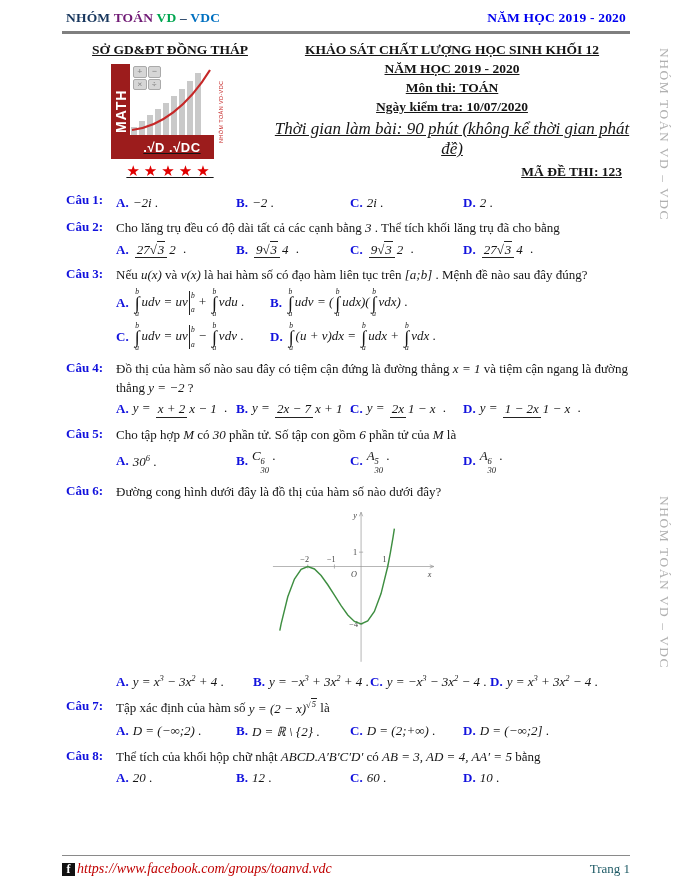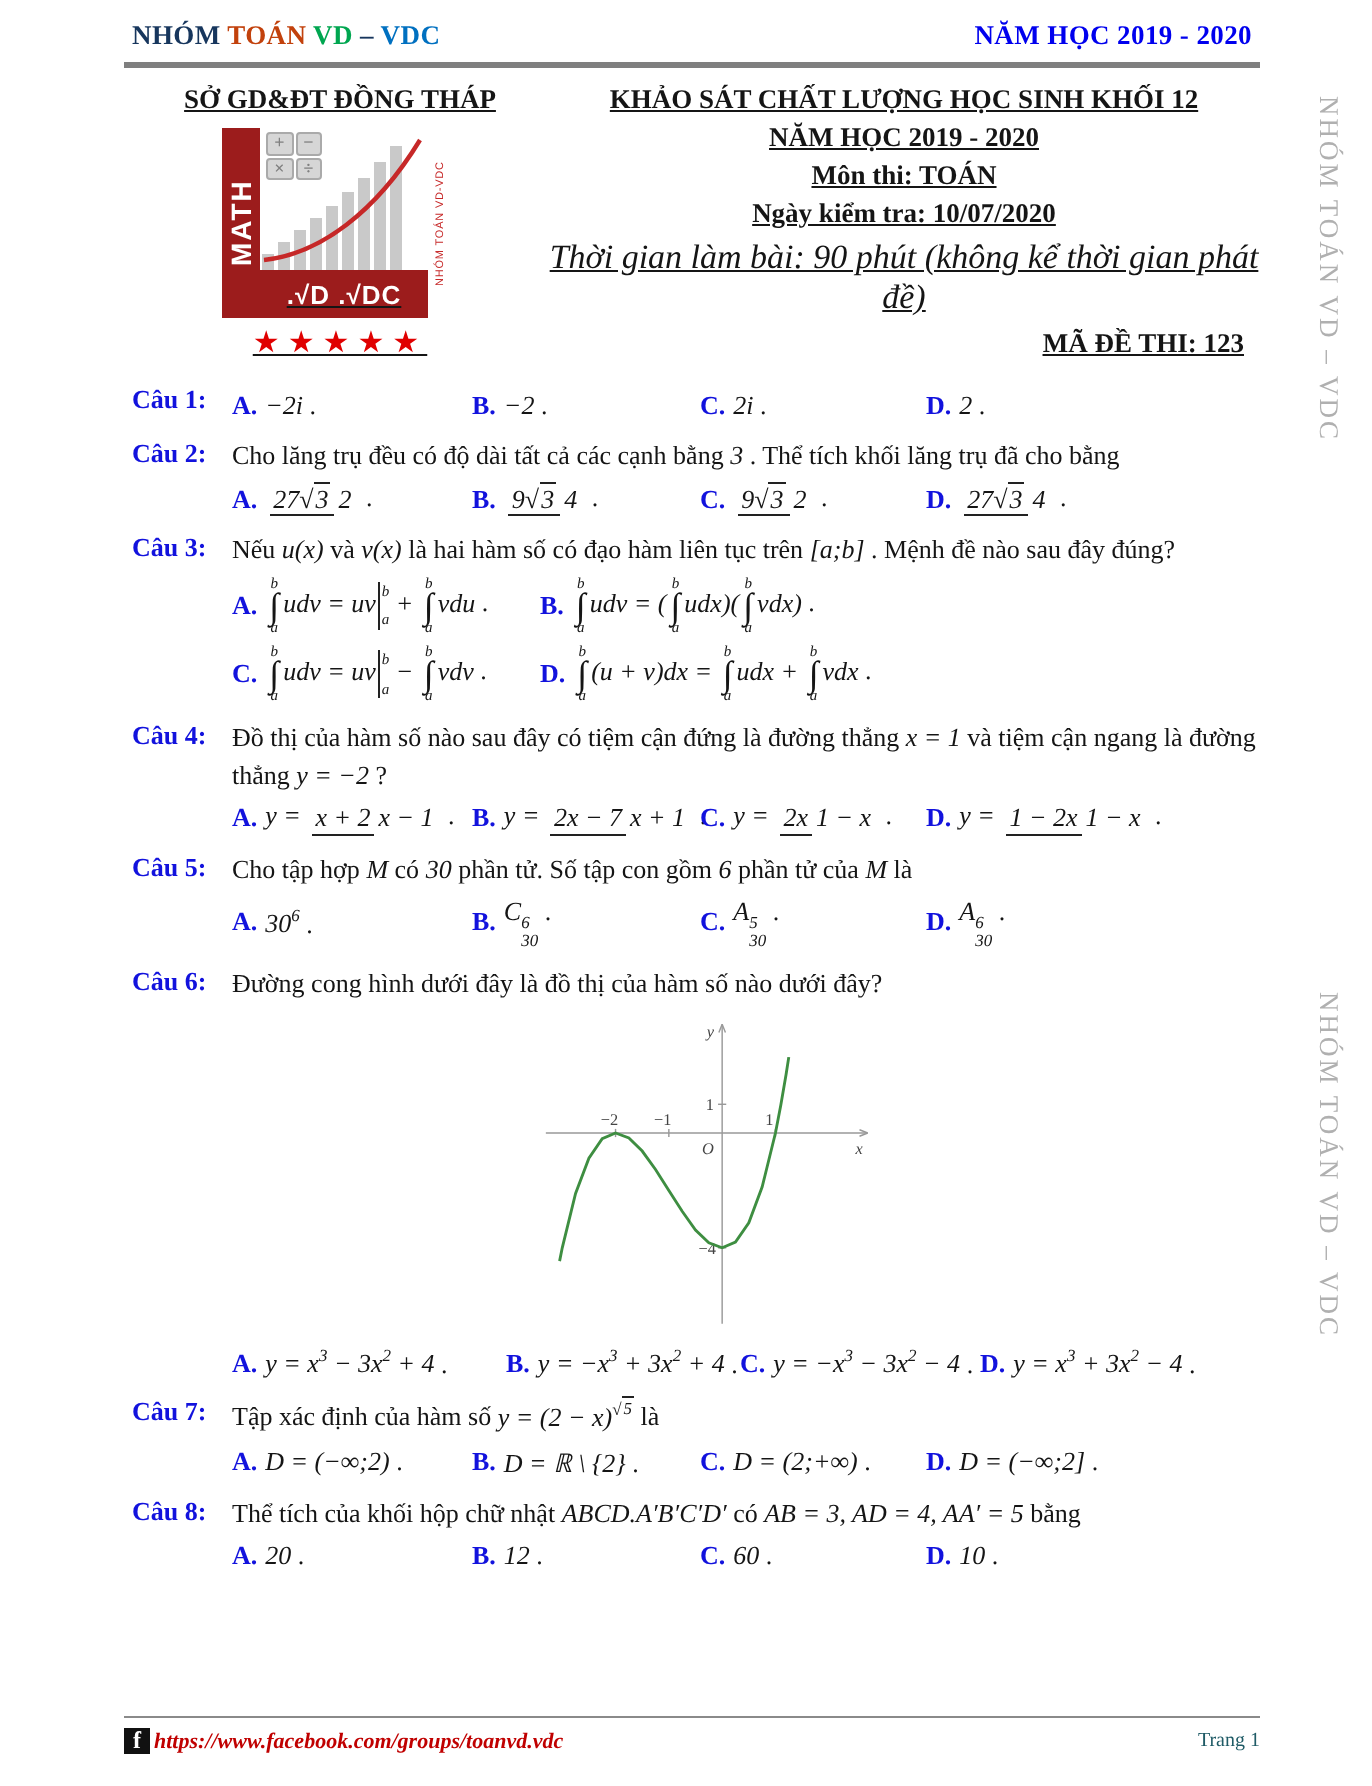--- a/index.html
+++ b/index.html
@@ -3,21 +3,21 @@
 <meta charset="utf-8">
 <style>
   html,body{margin:0;padding:0;background:#e8e8e8;}
   .page{position:relative;width:686px;height:893px;margin:0 auto;background:#ffffff;
         font-family:"Liberation Serif",serif;color:#151515;font-size:13px;overflow:hidden;}
 
   
   .top{display:flex;justify-content:space-between;align-items:flex-end;
        margin:10px 56px 0 62px;padding:0 4px 5px 4px;border-bottom:3px solid #7f7f7f;
        font-weight:bold;font-size:13.5px;letter-spacing:.2px;}
-  .c-nhom{color:#17365d}.c-toan{color:#c2410c}.c-vd{color:#00A650}.c-dash{color:#17365d}.c-vdc{color:#0070C0}
+  .c-nhom{color:#17365d}.c-toan{color:#701a75}.c-vd{color:#00A650}.c-dash{color:#17365d}.c-vdc{color:#0070C0}
   .top-right{color:#0000ee;}
 
   
   .mast{display:flex;margin:8px 56px 0 66px;text-decoration:underline;}
   .mast-left{width:208px;text-align:center;flex-shrink:0;}
   .dept{font-weight:bold;font-size:13.5px;}
   .logo-wrap{width:118px;margin:6px auto 0;}
   .logo-grid{display:flex;height:95px;}
   .lg-left{width:19px;background:#9c1c1c;position:relative;}
   .lg-left .vtext{position:absolute;inset:0;display:flex;align-items:center;justify-content:center;
@@ -82,22 +82,22 @@
   .graph .it{font-style:italic;}
   .graph .axis{stroke:#999;stroke-width:.7;}
   .graph .curve{fill:none;stroke:#3e8e41;stroke-width:1.4;}
 
   
   .footer{position:absolute;left:62px;right:56px;bottom:16px;border-top:1.5px solid #8a8a8a;
         padding-top:5px;display:flex;justify-content:space-between;align-items:center;}
   .fb{display:inline-flex;align-items:center;gap:2px;}
   .fbicon{width:13px;height:13px;background:#111;color:#fff;font-weight:bold;display:inline-flex;
         align-items:flex-end;justify-content:center;font-size:12px;line-height:13px;}
-  .fblink{color:#c00000;font-style:italic;font-size:11px;text-decoration:none;font-weight:bold;}
-  .page-num{color:#1f5b66;font-size:10px;}
+  .fblink{color:#c00000;font-style:italic;font-size:14px;text-decoration:none;}
+  .page-num{color:#1f5b66;font-size:13px;}
 
   
   .wm{position:absolute;right:14px;writing-mode:vertical-rl;color:#b0b0b0;font-size:13.5px;
         letter-spacing:1.5px;}
   .wm1{top:48px;}
   .wm2{top:496px;}
 </style>
 </head>
 <body>
 

